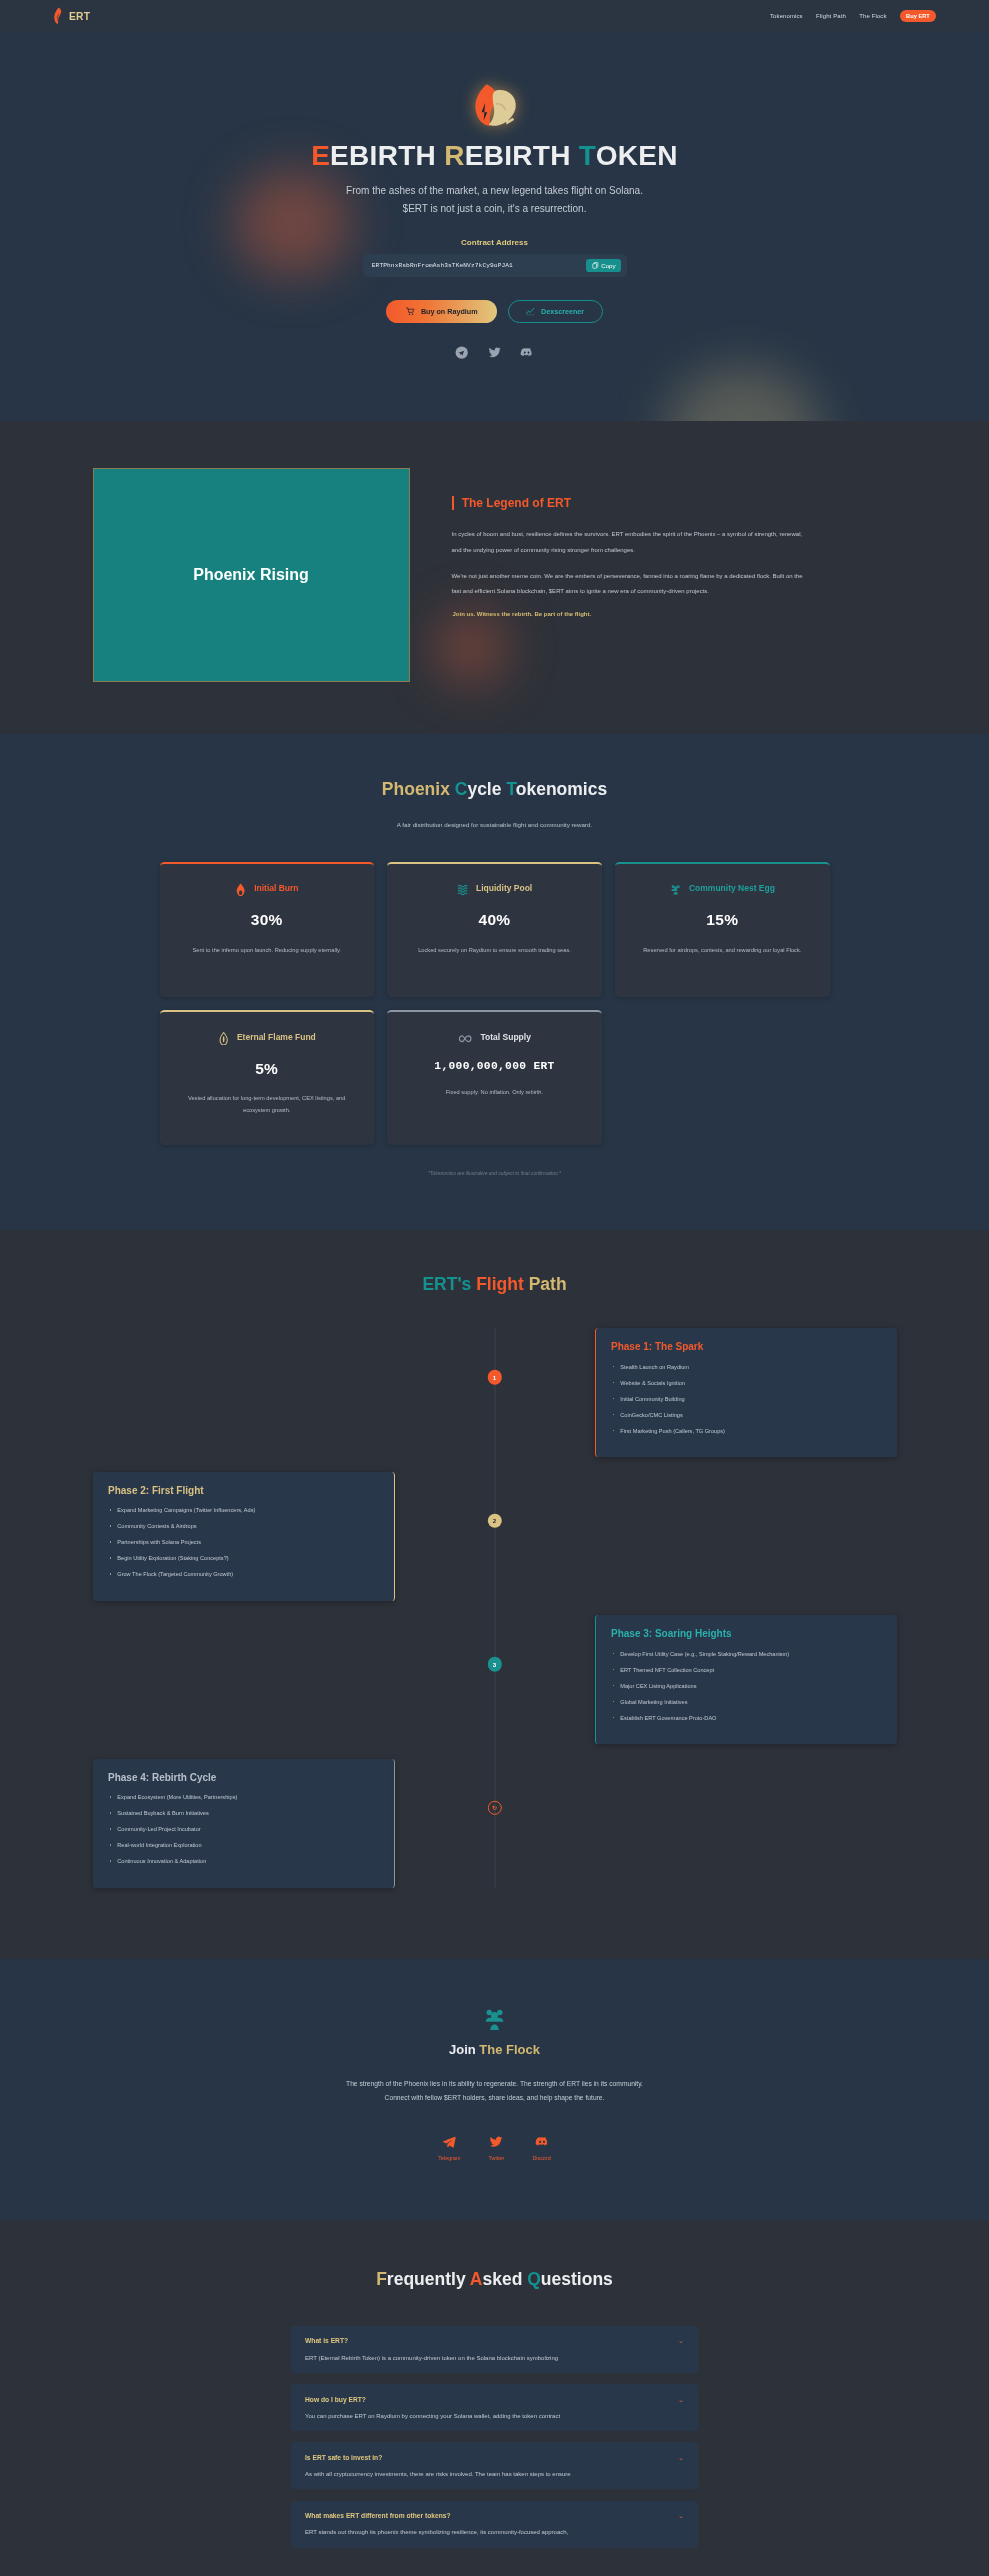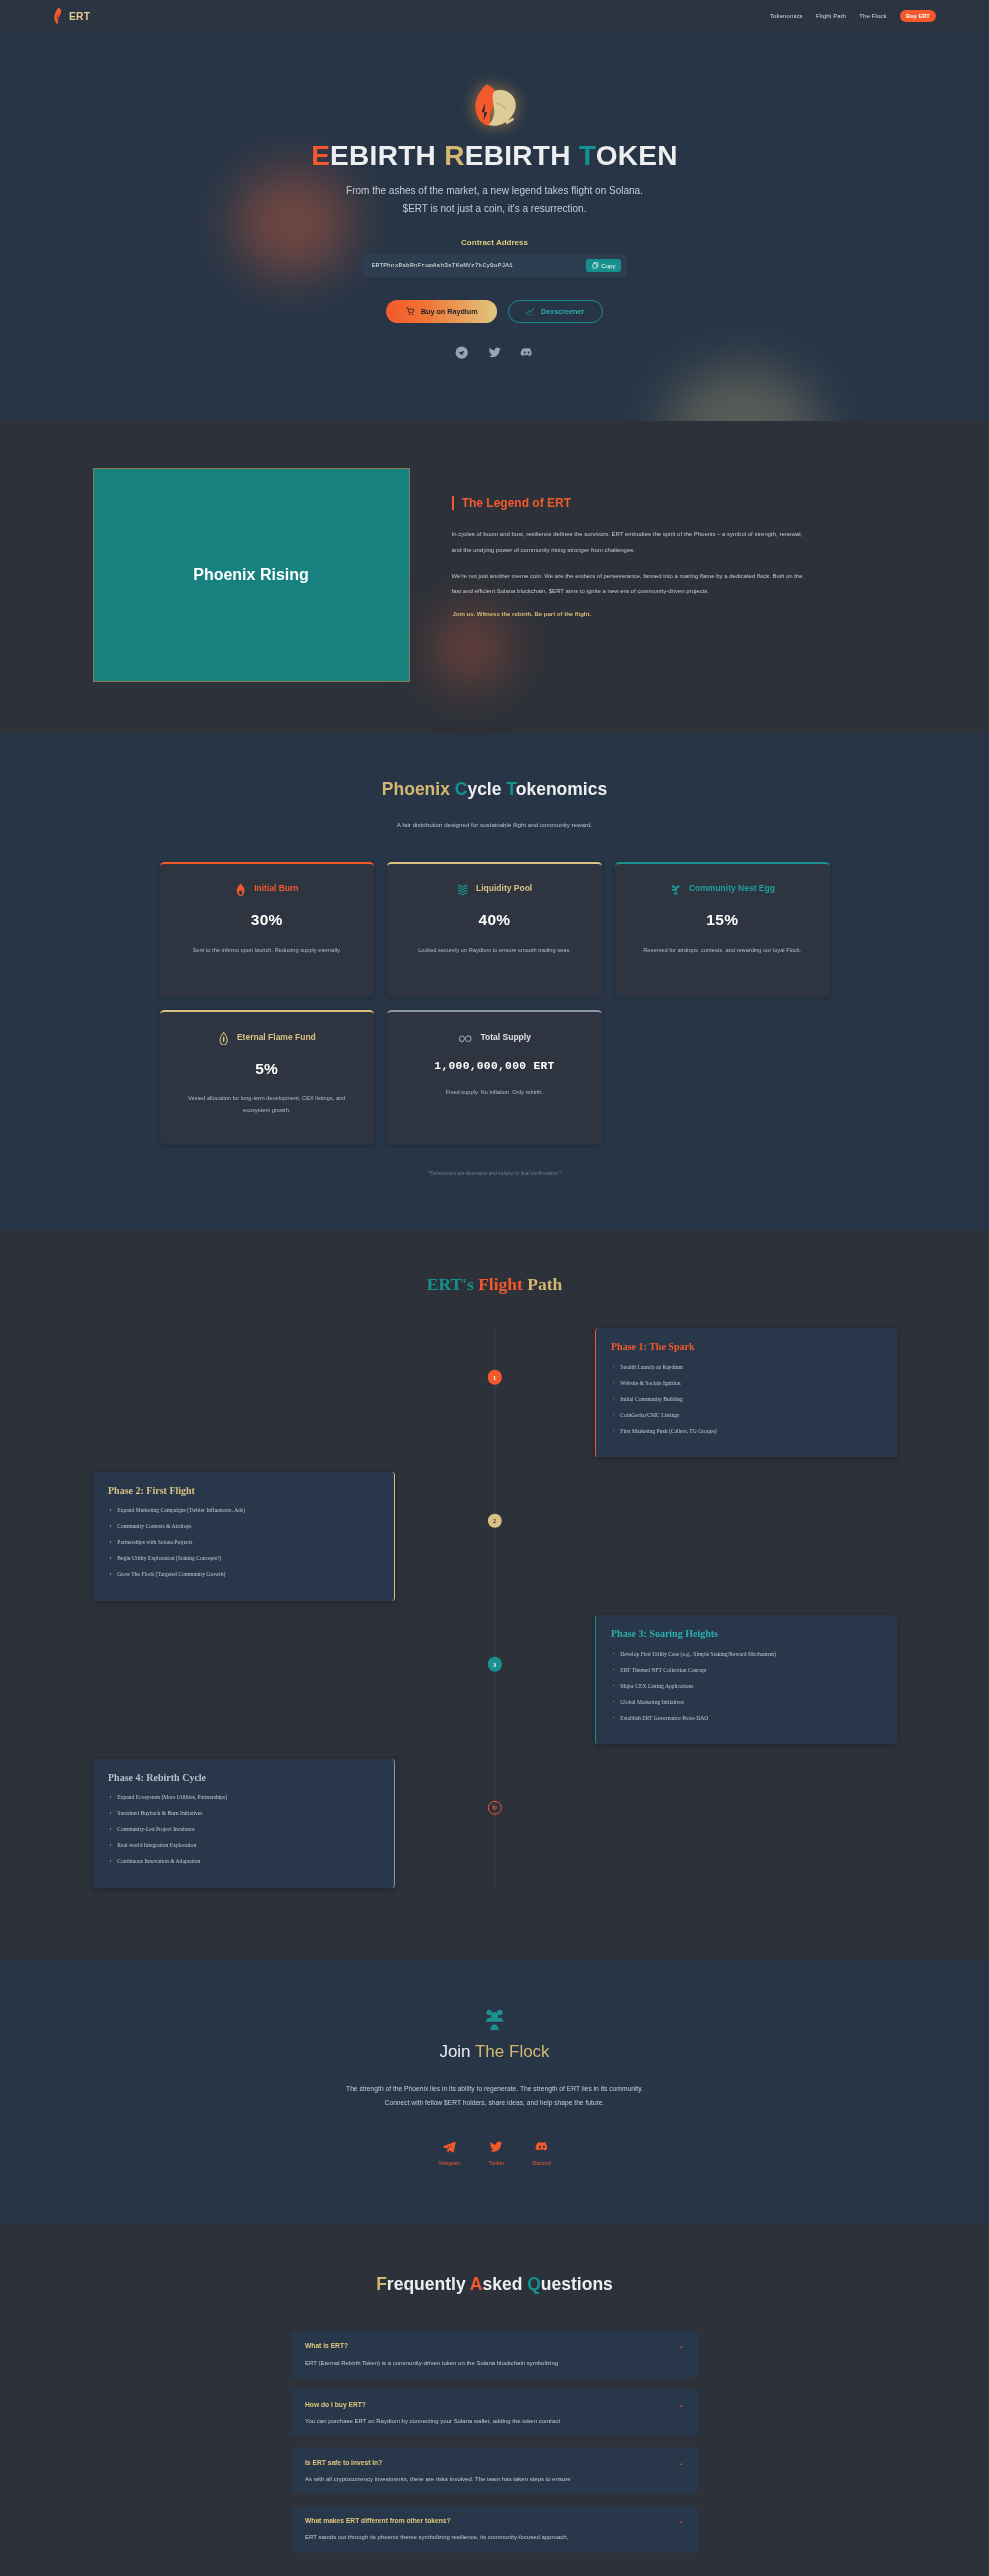--- a/index.html
+++ b/index.html
@@ -119,21 +119,21 @@
   .tok-name.orange { color:#f4592c; }
   .tok-name.gold   { color:#d9c283; }
   .tok-name.teal   { color:#1fa09d; }
   .tok-name.grey   { color:#dfe3e8; }
   .tok-val { font-size:15.5px; font-weight:bold; color:#fff; margin-bottom:15.5px; letter-spacing:0.3px; }
   .tok-val.mono { font-family:"Liberation Mono", monospace; font-size:11.3px; }
   .tok-desc { font-size:5.7px; color:#b4bdc7; line-height:2.1; }
   .tok-note { text-align:center; font-size:4.9px; color:#737d89; margin-top:26px; font-style:italic; }
 
   
-  .road { background:#2d3139; padding:44px 16px 57px; position:relative;font-family:Liberation Serif, serif; }
+  .road { background:#2d3139; padding:44px 16px 57px; position:relative; }
   .road-timeline { position:relative; width:804px; margin:33px auto 0; }
   .road-line {
     position:absolute; left:50%; top:0; bottom:0; width:1px;
     background:#3d4450; transform:translateX(-0.5px);
   }
   .road-row { position:relative; display:flex; min-height:93px; margin-bottom:14.4px; }
   .road-row.right { justify-content:flex-end; }
   .road-card {
     width:302px; background:#28374a; border-radius:3.6px; padding:13px 15.5px 14.4px;
     box-shadow:0 1.5px 6.2px rgba(0,0,0,.25);
@@ -162,21 +162,21 @@
     justify-content:center; font-size:6.2px; font-weight:bold; color:#242a33; z-index:3;
   }
   .road-dot.orange { background:#f4592c; color:#fff; }
   .road-dot.gold   { background:#d9c283; }
   .road-dot.teal   { background:#1a918e; color:#fff; }
   .road-dot.ring   { background:transparent; border:1px solid #f4592c; color:#f4592c; }
 
   
   .comm { background:#273546; padding:49px 0 59px; text-align:center; }
   .comm-ico { width:23px; height:23px; margin:0 auto 11.3px; display:block; }
-  .comm-title { font-size:17px; font-weight:normal; margin-bottom:19.6px; }
+  .comm-title { font-size:13px; font-weight:bold; margin-bottom:19.6px; }
   .comm-p { font-size:6.7px; color:#c6ced7; line-height:2.15; max-width:319px; margin:0 auto 29px; }
   .comm-links { display:flex; justify-content:center; gap:28px; }
   .comm-link { display:flex; flex-direction:column; align-items:center; gap:6.2px; cursor:pointer; }
   .comm-link svg { width:14px; height:14px; fill:#f4592c; }
   .comm-link span { font-size:5.4px; color:#f4592c; }
 
   
   .faq { background:#2d3139; padding:49px 0 57px; }
   .faq-list { width:407px; margin:36px auto 0; }
   .faq-item { background:#29374a; border-radius:3.6px; margin-bottom:11.3px; overflow:hidden; }

